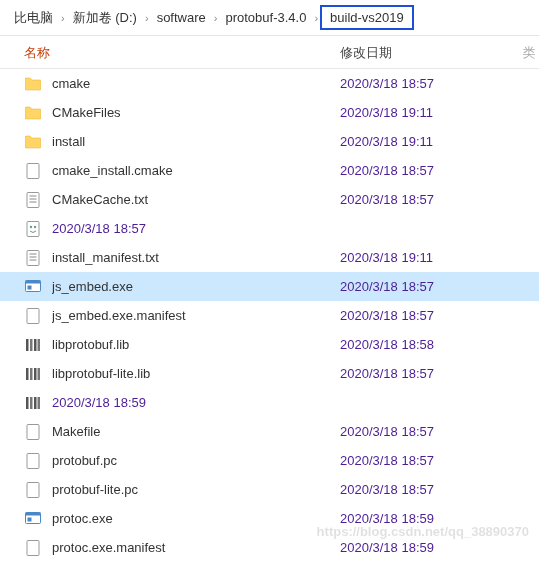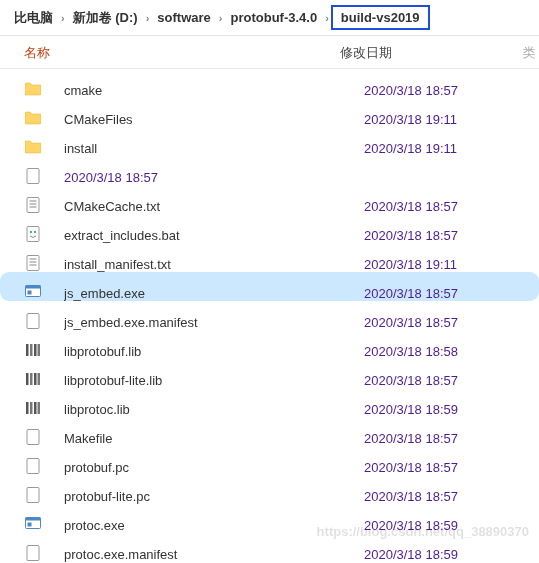--- a/index.html
+++ b/index.html
@@ -1,27 +1,27 @@
 <!DOCTYPE html>
 <html><head>
 <meta charset="utf-8">
 <style>
   * { box-sizing: border-box; font-family: "Microsoft YaHei", "Segoe UI", sans-serif; }
   body { margin: 0; background: #fff; color: #333; font-size: 13px; width: 539px; }
-  .breadcrumb { display: flex; align-items: center; padding: 6px 8px; border-bottom: 1px solid #e5e5e5; height: 36px; font-weight: bold; }
+  .breadcrumb { display: flex; align-items: center; padding: 6px 8px; border-bottom: 1px solid #e5e5e5; height: 36px; }
   .crumb { padding: 2px 6px; cursor: pointer; white-space: nowrap; }
   .sep { color: #888; padding: 0 2px; font-size: 11px; }
   .crumb.hl { border: 2px solid #1d4ed8; padding: 3px 8px; }
   .columns { display: flex; border-bottom: 1px solid #e8e8e8; padding: 8px 0 6px 0; }
   .col-name { width: 340px; padding-left: 24px; color: #c2410c; }
   .col-date { flex: 1; color: #444; }
   .col-extra { width: 20px; color: #aaa; text-align: center; }
   .filelist { }
-  .row { display: flex; align-items: flex-end; height: 29px; padding-left: 24px; cursor: pointer; gap: 12px; }
-  .row.selected { background: #cce8ff; border-radius: 9px; }
+  .row { display: flex; align-items: center; height: 29px; padding-left: 24px; cursor: pointer; }
+  .row.selected { background: #cce8ff; }
   .icon { width: 18px; height: 18px; margin-right: 10px; display: flex; align-items: center; justify-content: center; font-size: 14px; }
   .name { flex: 0 0 288px; white-space: nowrap; overflow: hidden; }
   .date { flex: 1; color: #4c1d95; }
   .watermark { position: fixed; bottom: 24px; right: 10px; color: rgba(0,0,0,0.12); font-size: 13px; pointer-events: none; font-weight: bold; }
   svg { display: block; }
 </style>
 </head>
 <body>
 
 <div class="breadcrumb" id="breadcrumb">
@@ -69,20 +69,21 @@
       </span>
       <span class="name">install</span>
       <span class="date">2020/3/18 19:11</span>
     </div>
     <div class="row">
       <span class="icon">
         <svg width="14" height="16" viewBox="0 0 14 16">
           <rect x="1" y="0.5" width="12" height="15" rx="1" fill="#fff" stroke="#999"></rect>
         </svg>
       </span>
+      <span class="name">cmake_install.cmake</span>
       <span class="date">2020/3/18 18:57</span>
     </div>
     <div class="row">
       <span class="icon">
         <svg width="14" height="16" viewBox="0 0 14 16">
           <rect x="1" y="0.5" width="12" height="15" rx="1" fill="#fff" stroke="#999"></rect>
           <line x1="3.5" y1="4" x2="10.5" y2="4" stroke="#888"></line>
           <line x1="3.5" y1="7" x2="10.5" y2="7" stroke="#888"></line>
           <line x1="3.5" y1="10" x2="10.5" y2="10" stroke="#888"></line>
         </svg>
@@ -92,21 +93,20 @@
     </div>
     <div class="row">
       <span class="icon">
         <svg width="14" height="16" viewBox="0 0 14 16">
           <rect x="1" y="0.5" width="12" height="15" rx="1" fill="#fff" stroke="#999"></rect>
           <circle cx="5" cy="6" r="1.2" fill="#5a8"></circle>
           <circle cx="9" cy="6" r="1.2" fill="#5a8"></circle>
           <path d="M4 10 Q7 13 10 10" stroke="#888" fill="none"></path>
         </svg>
       </span>
-      <span class="name">extract_includes.bat</span>
       <span class="date">2020/3/18 18:57</span>
     </div>
     <div class="row">
       <span class="icon">
         <svg width="14" height="16" viewBox="0 0 14 16">
           <rect x="1" y="0.5" width="12" height="15" rx="1" fill="#fff" stroke="#999"></rect>
           <line x1="3.5" y1="4" x2="10.5" y2="4" stroke="#888"></line>
           <line x1="3.5" y1="7" x2="10.5" y2="7" stroke="#888"></line>
           <line x1="3.5" y1="10" x2="10.5" y2="10" stroke="#888"></line>
         </svg>
@@ -160,21 +160,20 @@
     </div>
     <div class="row">
       <span class="icon">
         <svg width="16" height="14" viewBox="0 0 16 14">
           <rect x="1" y="1" width="2.5" height="12" fill="#555"></rect>
           <rect x="5" y="1" width="2.5" height="12" fill="#777"></rect>
           <rect x="9" y="1" width="2.5" height="12" fill="#555"></rect>
           <rect x="12.5" y="1" width="2.5" height="12" fill="#777"></rect>
         </svg>
       </span>
-      <span class="name">libprotoc.lib</span>
       <span class="date">2020/3/18 18:59</span>
     </div>
     <div class="row">
       <span class="icon">
         <svg width="14" height="16" viewBox="0 0 14 16">
           <rect x="1" y="0.5" width="12" height="15" rx="1" fill="#fff" stroke="#999"></rect>
         </svg>
       </span>
       <span class="name">Makefile</span>
       <span class="date">2020/3/18 18:57</span>

